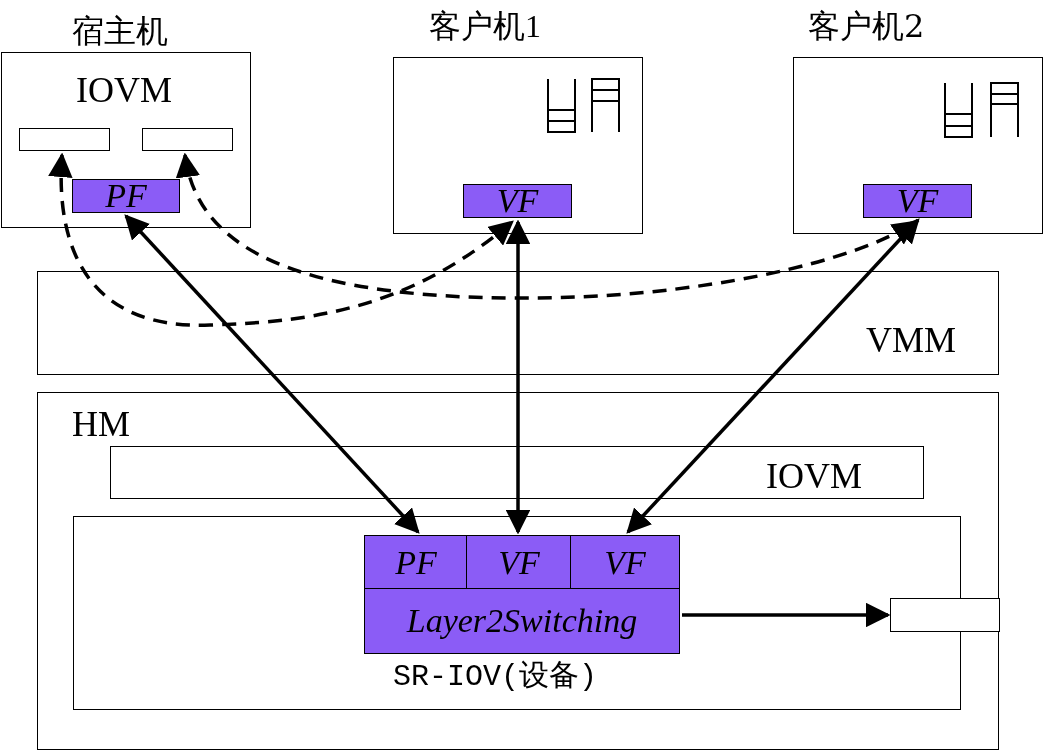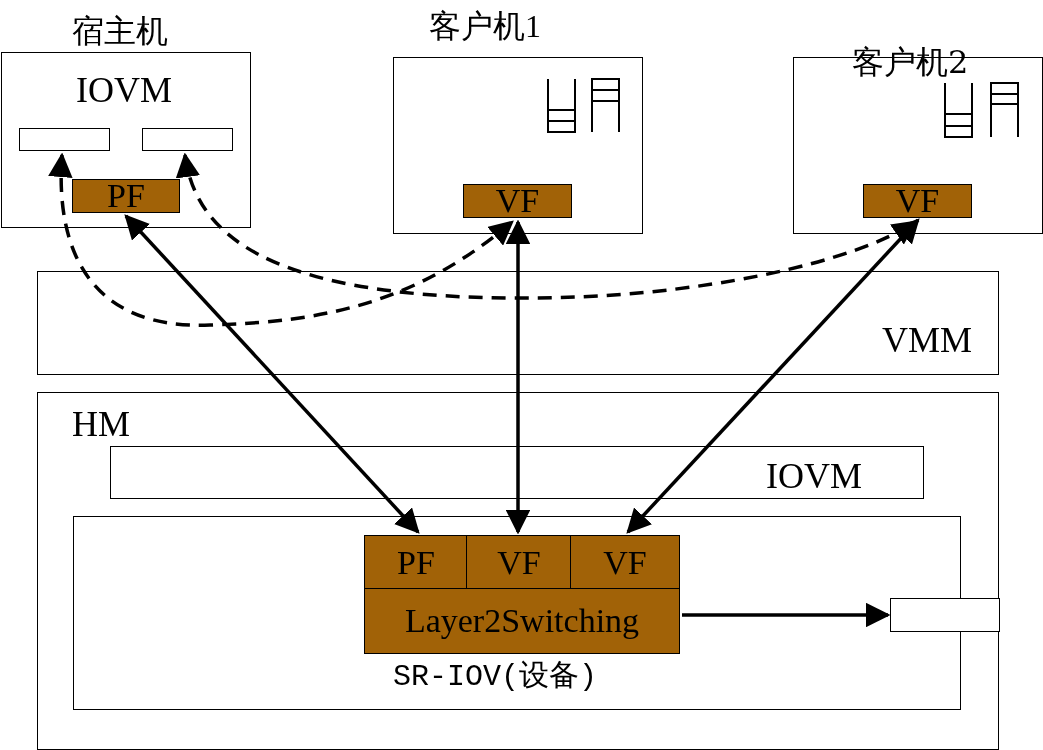--- a/index.html
+++ b/index.html
@@ -1,45 +1,45 @@
 <!DOCTYPE html>
 <html><head>
 <meta charset="utf-8">
 <style>
   html, body { margin:0; padding:0; background:#ffffff; }
   body { width:1043px; height:750px; position:relative; overflow:hidden;
          font-family:"Liberation Serif","DejaVu Serif",serif; color:#000; }
   .box { position:absolute; border:1.5px solid #000; box-sizing:border-box; background:transparent; }
   .lbl { position:absolute; font-size:36px; line-height:1; white-space:nowrap; }
   .cjk { font-family:"DejaVu Serif",serif; font-size:32px; }
-  .cell { position:absolute; border:1.5px solid #000; box-sizing:border-box; background:#a16207;
-          display:flex; align-items:center; justify-content:center; font-size:34px; }
+  .cell { position:absolute; border:1.5px solid #000; box-sizing:border-box; background:#8b5cf6;
+          display:flex; align-items:center; justify-content:center; font-size:34px;font-style:italic; }
   svg.overlay { position:absolute; left:0; top:0; }
 </style>
 </head>
 <body>
 
 <div class="lbl cjk" style="left:72px;top:4px;margin-top:11px;">宿主机</div>
 <div class="lbl cjk" style="left:429px;top:10px;font-family:Liberation Serif, serif;">客户机1</div>
-<div class="lbl cjk" style="left:852px;top:10px;margin-top:36px;">客户机2</div>
+<div class="lbl cjk" style="left:808px;top:10px;">客户机2</div>
 
 <div class="box" style="left:1px;top:52px;width:250px;height:176px;"></div>
 <div class="lbl" style="left:76px;top:72px;">IOVM</div>
 <div class="box" style="left:19px;top:128px;width:91px;height:23px;"></div>
 <div class="box" style="left:142px;top:128px;width:91px;height:23px;"></div>
 <div class="cell" style="left:72px;top:179px;width:108px;height:34px;">PF</div>
 
 <div class="box" style="left:393px;top:57px;width:250px;height:177px;"></div>
 <div class="cell" style="left:463px;top:184px;width:109px;height:34px;">VF</div>
 
 <div class="box" style="left:793px;top:57px;width:250px;height:177px;"></div>
 <div class="cell" style="left:863px;top:184px;width:109px;height:34px;">VF</div>
 
 <div class="box" style="left:37px;top:271px;width:962px;height:104px;"></div>
-<div class="lbl" style="left:866px;top:322px;margin-left:16px;">VMM</div>
+<div class="lbl" style="left:866px;top:322px;">VMM</div>
 
 <div class="box" style="left:37px;top:392px;width:962px;height:358px;"></div>
 <div class="lbl" style="left:72px;top:406px;font-family:Liberation Serif, serif;">HM</div>
 <div class="box" style="left:110px;top:446px;width:814px;height:53px;"></div>
 <div class="lbl" style="left:766px;top:458px;">IOVM</div>
 
 <div class="box" style="left:73px;top:516px;width:888px;height:194px;"></div>
 <div class="cell" style="left:364px;top:535px;width:104px;height:55px;">PF</div>
 <div class="cell" style="left:466px;top:535px;width:106px;height:55px;">VF</div>
 <div class="cell" style="left:570px;top:535px;width:110px;height:55px;">VF</div>

